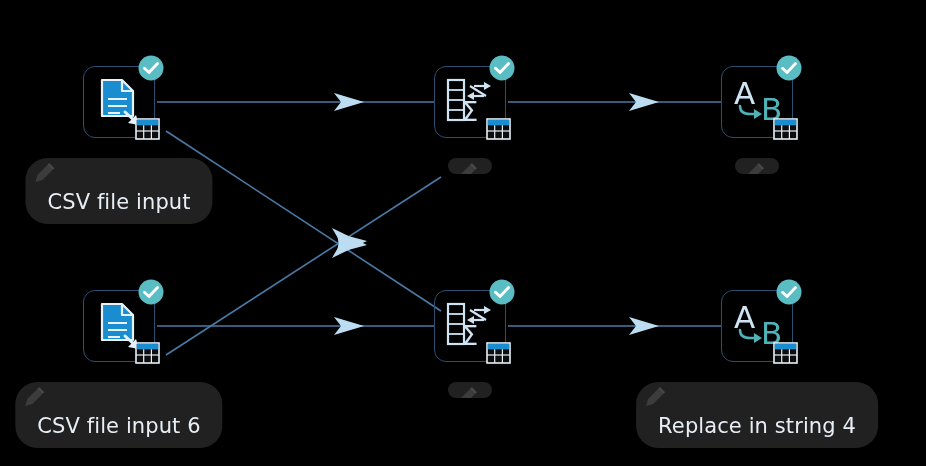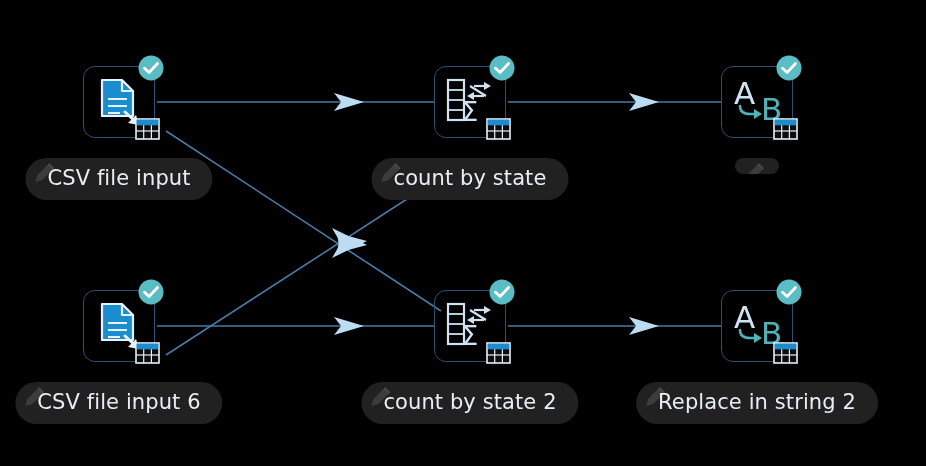--- a/index.html
+++ b/index.html
@@ -83,20 +83,21 @@
     position: absolute;
     left: 6px;
     top: 2px;
     width: 26px;
     height: 26px;
     opacity: 0.55;
   }
   .node-label .lbl-text {
     position: relative;
     display: inline-block;
+    margin-top: 24px;
   }
 </style>
 </head>
 <body>
 
 <div id="canvas">
 
   <svg class="edge-layer" viewBox="0 0 926 466" width="926" height="466">
 
     <g>
@@ -184,21 +185,20 @@
       <rect x="1.8" y="1.8" width="21.4" height="5.5" fill="#1a8cd0"></rect>
       <line x1="1" y1="13" x2="24" y2="13" stroke="#e8f2fb" stroke-width="1.2"></line>
       <line x1="8.7" y1="7.3" x2="8.7" y2="21" stroke="#e8f2fb" stroke-width="1.2"></line>
       <line x1="16.4" y1="7.3" x2="16.4" y2="21" stroke="#e8f2fb" stroke-width="1.2"></line>
     </svg>
     <div class="node-label">
       <svg class="pencil" viewBox="0 0 26 26">
         <path d="M4 22 L6 15 L18 3 L23 8 L11 20 Z" fill="#555555"></path>
         <path d="M17 4 L22 9" stroke="#6d6d6d" stroke-width="1.6"></path>
       </svg>
-      <span class="lbl-text">count by state</span>
     </div>
   </div>
 
   <div class="node" style="left:757px; top:102px;">
     <div class="node-box"></div>
     <svg class="node-icon" viewBox="0 0 72 72">
       <text x="13" y="38" font-family="DejaVu Sans, sans-serif" font-size="31" fill="#cfe3f2">A</text>
       <text x="40" y="54" font-family="DejaVu Sans, sans-serif" font-size="31" fill="#4fb3ba">B</text>
       <path d="M19 40 q0 8 10 8 h6" fill="none" stroke="#4fb3ba" stroke-width="2.6" stroke-linecap="round"></path>
       <polygon points="33,43 41,48 33,53" fill="#4fb3ba"></polygon>
@@ -276,21 +276,20 @@
       <rect x="1.8" y="1.8" width="21.4" height="5.5" fill="#1a8cd0"></rect>
       <line x1="1" y1="13" x2="24" y2="13" stroke="#e8f2fb" stroke-width="1.2"></line>
       <line x1="8.7" y1="7.3" x2="8.7" y2="21" stroke="#e8f2fb" stroke-width="1.2"></line>
       <line x1="16.4" y1="7.3" x2="16.4" y2="21" stroke="#e8f2fb" stroke-width="1.2"></line>
     </svg>
     <div class="node-label">
       <svg class="pencil" viewBox="0 0 26 26">
         <path d="M4 22 L6 15 L18 3 L23 8 L11 20 Z" fill="#555555"></path>
         <path d="M17 4 L22 9" stroke="#6d6d6d" stroke-width="1.6"></path>
       </svg>
-      <span class="lbl-text">count by state 2</span>
     </div>
   </div>
 
   <div class="node" style="left:757px; top:326px;">
     <div class="node-box"></div>
     <svg class="node-icon" viewBox="0 0 72 72">
       <text x="13" y="38" font-family="DejaVu Sans, sans-serif" font-size="31" fill="#cfe3f2">A</text>
       <text x="40" y="54" font-family="DejaVu Sans, sans-serif" font-size="31" fill="#4fb3ba">B</text>
       <path d="M19 40 q0 8 10 8 h6" fill="none" stroke="#4fb3ba" stroke-width="2.6" stroke-linecap="round"></path>
       <polygon points="33,43 41,48 33,53" fill="#4fb3ba"></polygon>
@@ -304,17 +303,17 @@
       <rect x="1.8" y="1.8" width="21.4" height="5.5" fill="#1a8cd0"></rect>
       <line x1="1" y1="13" x2="24" y2="13" stroke="#e8f2fb" stroke-width="1.2"></line>
       <line x1="8.7" y1="7.3" x2="8.7" y2="21" stroke="#e8f2fb" stroke-width="1.2"></line>
       <line x1="16.4" y1="7.3" x2="16.4" y2="21" stroke="#e8f2fb" stroke-width="1.2"></line>
     </svg>
     <div class="node-label">
       <svg class="pencil" viewBox="0 0 26 26">
         <path d="M4 22 L6 15 L18 3 L23 8 L11 20 Z" fill="#555555"></path>
         <path d="M17 4 L22 9" stroke="#6d6d6d" stroke-width="1.6"></path>
       </svg>
-      <span class="lbl-text">Replace in string 2</span>
+      <span class="lbl-text">Replace in string 4</span>
     </div>
   </div>
 
 </div>
 
 </body></html>

